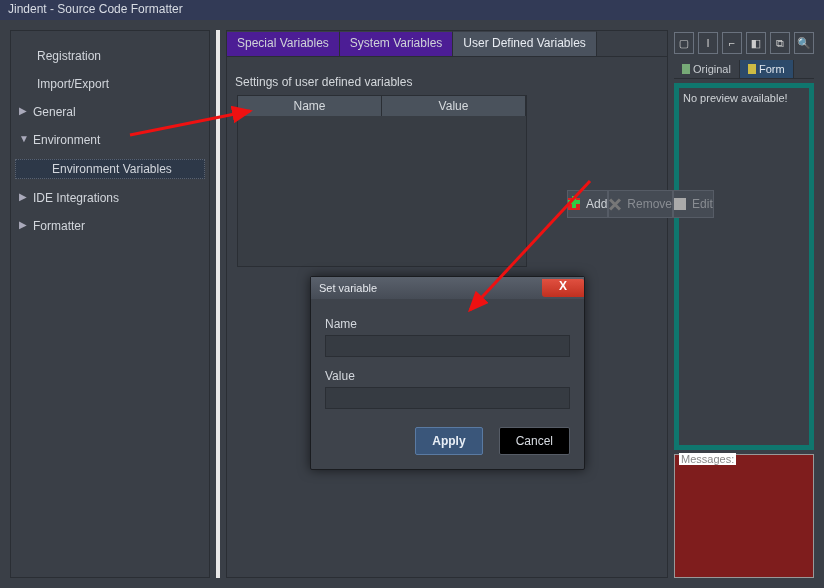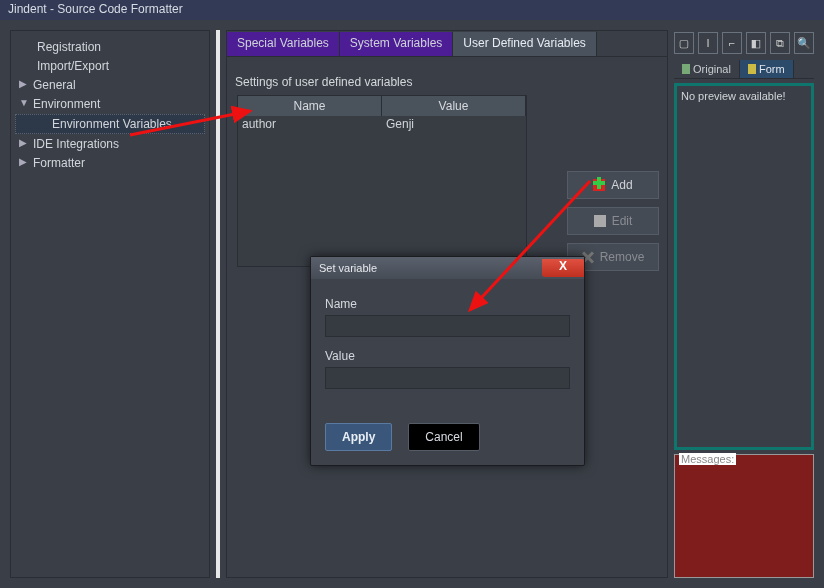--- a/index.html
+++ b/index.html
@@ -1,66 +1,66 @@
 <!DOCTYPE html>
 <html><head>
 <meta charset="utf-8">
 <style>
 *{box-sizing:border-box;margin:0;padding:0;font-family:Tahoma,Arial,sans-serif;-webkit-font-smoothing:none;font-smooth:never;user-select:none}
 body{background:#3a3f47;color:#c8ccd0;overflow:hidden;width:824px;height:588px;position:relative}
 .titlebar{background:#323a56;height:20px;padding:2px 8px;font-size:12px;font-weight:normal;color:#d8dce4}
 .main-area{position:absolute;top:20px;left:0;right:0;bottom:0;padding:10px;display:flex;gap:6px}
 .left-panel{width:200px;border:1px solid #2a2e34;background:#3a3f47;padding:6px 4px;font-size:12px}
-.tree-item{padding:2px 6px 2px 22px;cursor:pointer;color:#d2d6dc;margin:1px 0;position:relative}
+.tree-item{padding:2px 6px 2px 22px;cursor:pointer;color:#d2d6dc;margin:10px 0;position:relative}
 .tree-item.parent{padding-left:18px}
 .tree-item .tri{position:absolute;left:4px;top:2px;font-size:10px;color:#aab}
 .tree-item.selected{background:#2d3848;border:1px dotted #5a6270}
 .tree-item.child{padding-left:36px}
 .divider{width:4px;background:#e8e8e8}
 .center-panel{flex:1;border:1px solid #2a2e34;position:relative}
 .tabs{display:flex;border-bottom:1px solid #2a2e34;height:26px}
 .tab{padding:4px 10px;font-size:12px;background:#4c1d95;color:#cfd3d8;border-right:1px solid #2a2e34;cursor:pointer;border-top:1px solid #3a3f47}
 .tab.active{background:#4a525e;color:#e8ecf2}
 .settings-title{font-weight:normal;font-size:12px;padding:18px 0 4px 8px;color:#d4d8dc}
 .vartable{margin:2px 6px 0 10px;border:1px solid #2a2e34;width:290px}
 .vartable .hdr{display:flex;background:#4a525c}
 .vartable .hdr div{flex:1;text-align:center;font-size:12px;padding:3px;border-right:1px solid #2a2e34;color:#d6dade}
 .vartable .row{display:flex}
 .vartable .row div{flex:1;font-size:12px;padding:1px 4px;color:#d0d4d8}
 .vartable .body{height:150px;background:#383d44}
-.sidebtns{position:absolute;right:8px;top:140px;width:92px;display:flex;flex-direction:column;gap:8px}
+.sidebtns{position:absolute;right:8px;top:159px;width:92px;display:flex;flex-direction:row;}
 .sidebtn{height:28px;border:1px solid #565c66;background:#454b54;color:#cfd3d8;font-size:12px;display:flex;align-items:center;justify-content:center;gap:6px;cursor:pointer}
 .sidebtn.dim{color:#888c92}
 .sidebtn .ic{width:12px;height:12px;display:inline-block}
 .ic-add{background:linear-gradient(#d22,#d22);position:relative}
 .ic-add::before,.ic-add::after{content:"";position:absolute;background:#3c4}
 .ic-add::before{left:4px;top:-2px;width:4px;height:12px}
 .ic-add::after{left:0;top:2px;width:12px;height:4px}
 .ic-edit{background:#aaa}
 .ic-rem{position:relative}
 .ic-rem::before,.ic-rem::after{content:"";position:absolute;width:14px;height:3px;background:#777;top:5px;left:-1px}
 .ic-rem::before{transform:rotate(45deg)}
 .ic-rem::after{transform:rotate(-45deg)}
 .right-panel{width:140px;display:flex;flex-direction:column;gap:4px}
 .toolbar{display:flex;gap:4px;padding:2px 0}
 .tbtn{width:22px;height:22px;border:1px solid #6a727e;background:#3a3f47;display:flex;align-items:center;justify-content:center;font-size:11px;cursor:pointer;color:#ccc}
 .subtab{display:flex;border-bottom:1px solid #2a2e34}
 .subtab .st{padding:3px 8px;font-size:11px;background:#3a3f47;border-right:1px solid #2a2e34;display:flex;align-items:center;gap:3px;cursor:pointer}
 .subtab .st.active{background:#2c4a6a;color:#dfe6ee}
-.preview{flex:1;border:3px solid #0f766e;background:#3a3f47;padding:4px;font-family:monospace;font-size:11px;color:#d0d4d8}
+.preview{flex:1;border:5px solid #0f766e;background:#3a3f47;padding:4px;font-family:monospace;font-size:11px;color:#d0d4d8}
 .msg-panel{height:124px;background:#7f1d1d;border:1px solid #999;position:relative}
 .msg-label{position:absolute;top:-2px;left:4px;font-size:11px;background:#fff;color:#888;padding:0 2px}
 .msg-content{padding:12px 6px 4px;font-size:12px;color:#222;background:#3a3f47;display:inline-block;color:#fff}
-.modal{position:absolute;left:310px;top:256px;width:275px;border:1px solid #1a1c20;background:#3e434b;box-shadow:0 0 12px rgba(0,0,0,.6);z-index:100;border-radius:2px}
+.modal{position:absolute;left:310px;top:276px;width:275px;border:1px solid #1a1c20;background:#3e434b;box-shadow:0 0 12px rgba(0,0,0,.6);z-index:100;border-radius:2px}
 .modal-titlebar{height:22px;background:linear-gradient(#5a616c,#464c56);display:flex;align-items:center;justify-content:space-between;padding:0 0 0 8px;font-size:11px;color:#e6e9ee}
 .modal-close{width:42px;height:18px;background:linear-gradient(#e05040,#c03020);color:#fff;text-align:center;border-radius:0 2px 0 3px;font-size:12px;font-weight:bold;line-height:15px;cursor:pointer}
 .modal-body{padding:12px 14px 14px}
 .modal-body .lbl{font-size:12px;color:#d4d8de;margin:6px 0 4px}
 .modal-body .inp{width:100%;height:22px;background:#363b42;border:1px solid #2a2e34;margin-bottom:6px}
-.modal-btns{display:flex;justify-content:flex-start;gap:16px;margin-top:28px}
+.modal-btns{display:flex;justify-content:flex-end;gap:16px;margin-top:12px}
 .mbtn{padding:6px 16px;border:1px solid #565c66;background:#000000;color:#d8dce2;font-size:12px;cursor:pointer;border-radius:2px}
 .mbtn.primary{background:#3a567a;border-color:#5a7aa2;font-weight:bold;color:#e8eef6}
 .arrow{position:absolute;z-index:200;pointer-events:none}
 .arrow svg{overflow:visible}
 .dogear{position:absolute;left:248px;top:326px;width:14px;height:14px;z-index:50}
 .dogear::before{content:"";position:absolute;width:12px;height:12px;border:1px solid #888;border-radius:50%}
 .sq{width:8px;height:10px;display:inline-block;background:#7a7}
 .sq.y{background:#cb4}
 </style>
 </head>
@@ -90,38 +90,34 @@
       <div class="tab">System Variables</div>
       <div class="tab active">User Defined Variables</div>
     </div>
     <div class="settings-title">Settings of user defined variables</div>
     <div class="vartable">
       <div class="hdr">
         <div>Name</div>
         <div>Value</div>
       </div>
       <div class="body">
-        <div class="row">
-          <div>author</div>
-          <div>Genji</div>
-        </div>
       </div>
     </div>
     <div class="sidebtns">
       <div class="sidebtn">
           <span class="ic ic-add"></span>
           <span>Add</span>
         </div>
       <div class="sidebtn dim">
+          <span class="ic ic-rem"></span>
+          <span>Remove</span>
+        </div>
+      <div class="sidebtn dim">
           <span class="ic ic-edit"></span>
           <span>Edit</span>
-        </div>
-      <div class="sidebtn dim">
-          <span class="ic ic-rem"></span>
-          <span>Remove</span>
         </div>
     </div>
     <div class="dogear"></div>
   </div>
 
   <div class="right-panel">
     <div class="toolbar">
       <div class="tbtn">▢</div>
       <div class="tbtn">I</div>
       <div class="tbtn">⌐</div>

